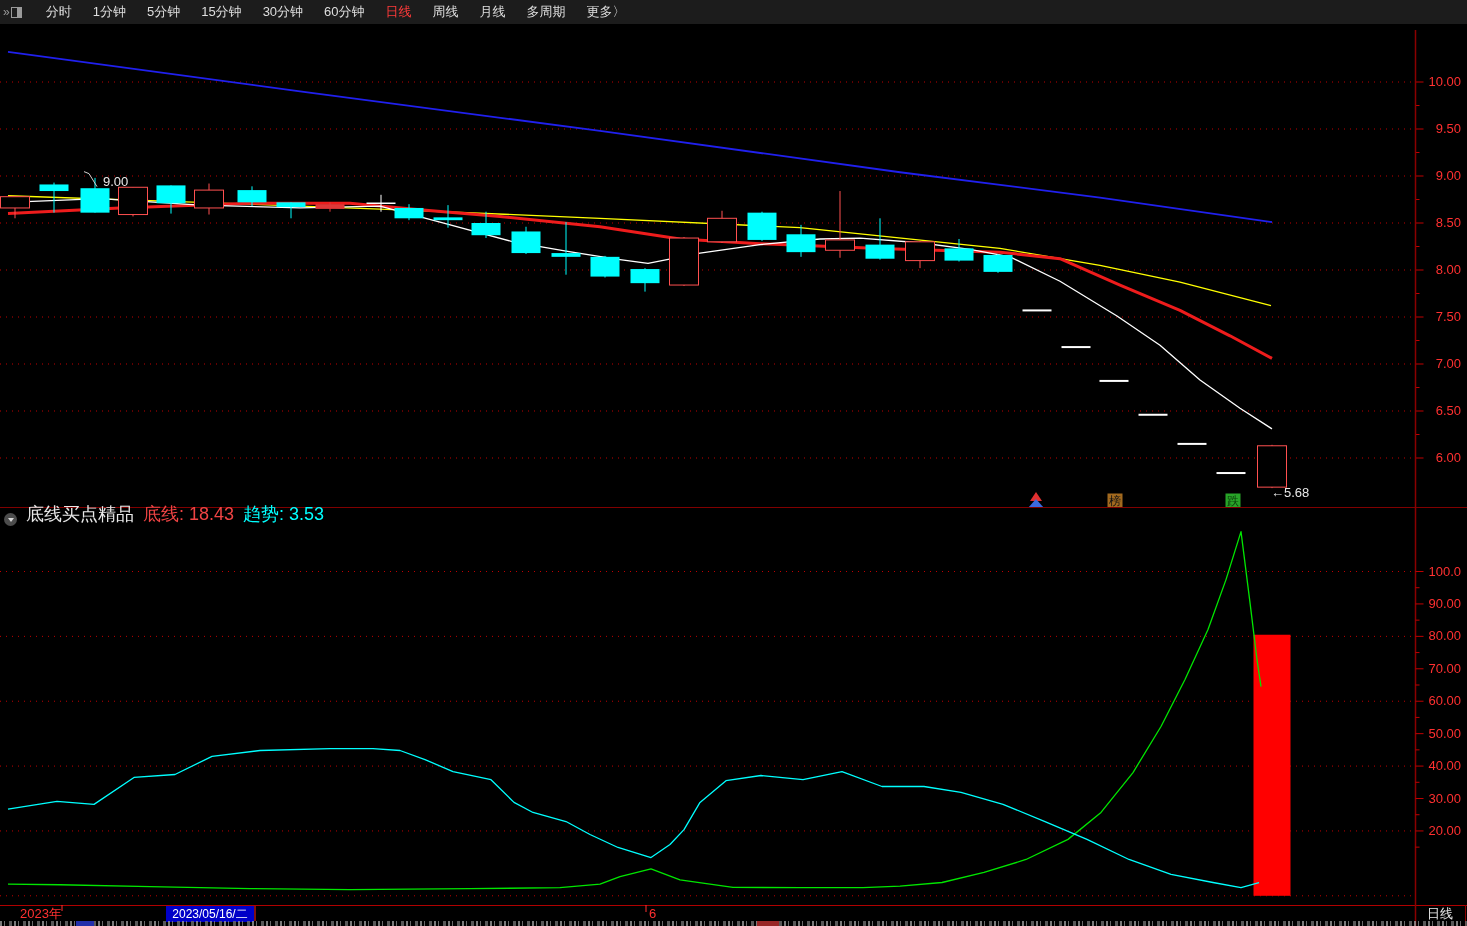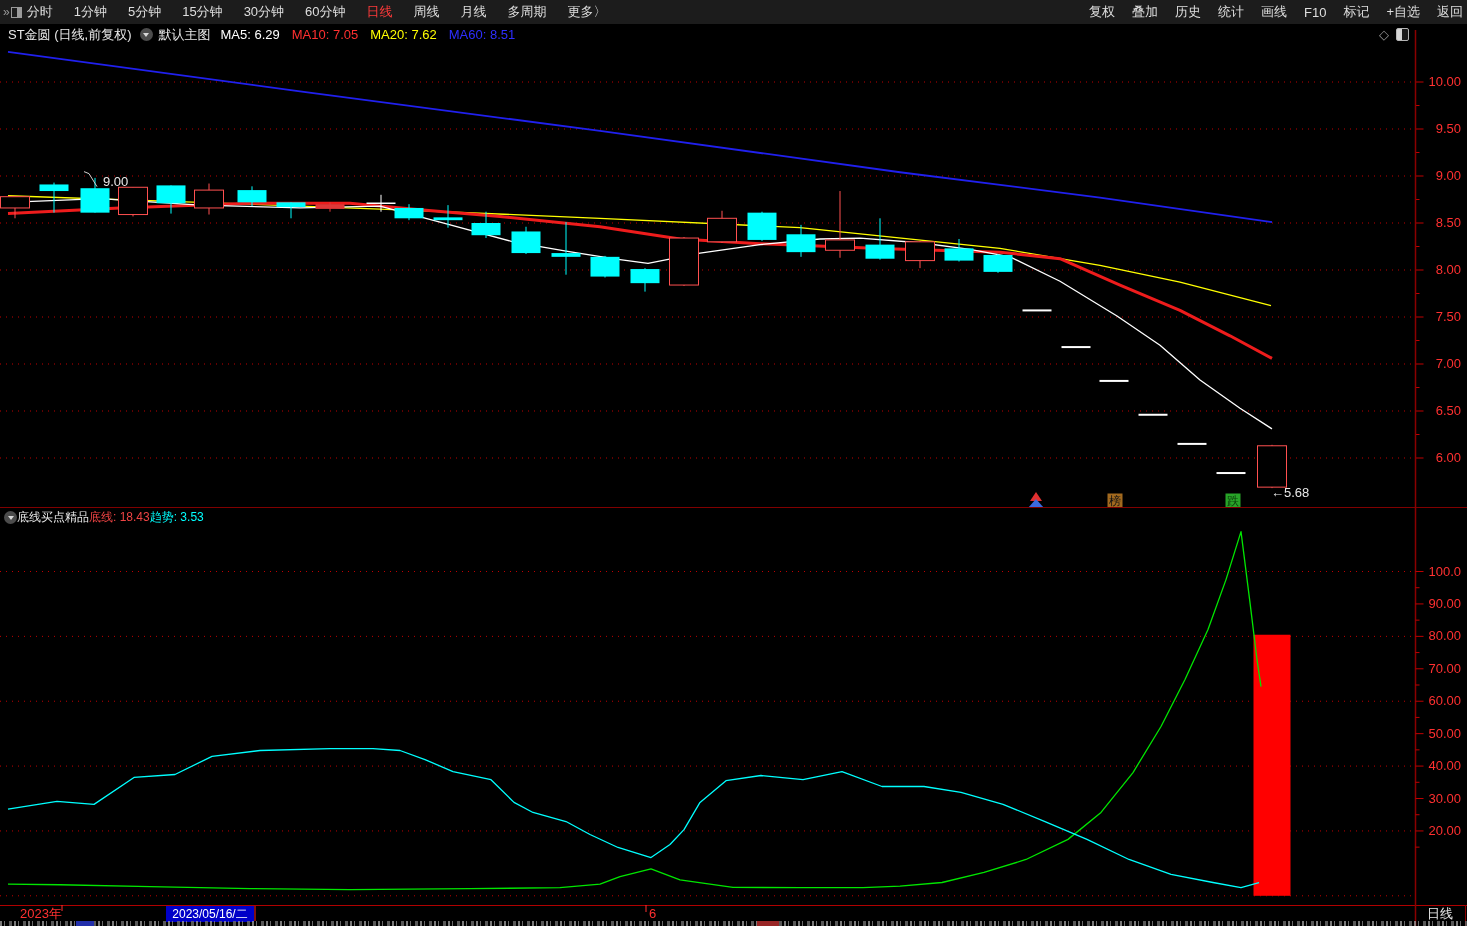--- a/index.html
+++ b/index.html
@@ -4,39 +4,39 @@
 <style>
   html,body{margin:0;padding:0;background:#000;}
   #app{position:relative;width:1467px;height:926px;background:#000;overflow:hidden;
        font-family:"Liberation Sans","DejaVu Sans",sans-serif;}
   #chart-svg{position:absolute;left:0;top:0;z-index:1;}
   .hud{position:absolute;z-index:2;}
   
   #toolbar{left:0;top:0;width:1467px;height:24px;background:#1c1c1c;display:flex;align-items:center;
            color:#dfdfdf;font-size:13px;}
   #toolbar .grp{display:flex;align-items:center;}
-  #periods{margin-left:5px;gap:21px;}
+  #periods{margin-left:24px;gap:21px;}
   #tools{margin-left:auto;margin-right:4px;gap:17px;}
   .tb-item{cursor:default;white-space:nowrap;}
   .tb-item.active{color:#ff3a3a;}
   #collapse-icon{display:flex;align-items:center;gap:1px;margin-left:3px;color:#9a9a9a;font-size:12px;}
   #collapse-icon .box{width:9px;height:9px;border:1px solid #9a9a9a;background:linear-gradient(90deg,#1c1c1c 55%,#9a9a9a 55%);}
   
   #symrow{left:0;top:24px;width:1467px;height:21px;display:flex;align-items:center;color:#e8e8e8;font-size:13px;}
   #symrow .title{margin-left:8px;}
   .circ{width:13px;height:13px;border-radius:50%;background:#4c4c4c;display:inline-flex;align-items:center;justify-content:center;flex:0 0 auto;}
   .circ:after{content:"";border:3px solid transparent;border-top:4px solid #d8d8d8;margin-top:4px;}
   #symrow .circ{margin-left:8px;}
   #overlay-name{margin-left:6px;}
   #ma-legend{display:flex;gap:12px;margin-left:10px;}
   #symrow-icons{margin-left:auto;margin-right:58px;display:flex;gap:7px;align-items:center;}
   #diamond-icon{color:#9a9a9a;font-size:13px;}
   #layout-icon{width:11px;height:11px;border:1px solid #b5b5b5;border-radius:2px;background:linear-gradient(90deg,#d5d5d5 45%,#1a1a1a 45%);}
   
-  #indrow{left:4px;top:509px;height:17px;display:flex;align-items:center;font-size:12px;color:#e8e8e8;}
+  #indrow{left:4px;top:509px;height:17px;display:flex;align-items:flex-end;gap:9px;font-size:18px;color:#e8e8e8;}
   
   #clipped-bar{left:0;top:921px;width:1467px;height:5px;background:
     linear-gradient(90deg,transparent 76px,#2b3bd6 76px,#2b3bd6 94px,transparent 94px),
     linear-gradient(90deg,transparent 757px,#c03030 757px,#c03030 779px,transparent 779px),
     repeating-linear-gradient(90deg,#9a9a9a 0 2px,transparent 2px 4px,#848484 4px 5px,transparent 5px 9px,#6f6f6f 9px 12px,transparent 12px 14px);
     opacity:.8;}
 </style>
 </head>
 <body>
 
@@ -209,48 +209,22 @@
         <span class="tb-item">5分钟</span>
         <span class="tb-item">15分钟</span>
         <span class="tb-item">30分钟</span>
         <span class="tb-item">60分钟</span>
         <span class="tb-item active">日线</span>
         <span class="tb-item">周线</span>
         <span class="tb-item">月线</span>
         <span class="tb-item">多周期</span>
         <span class="tb-item">更多〉</span>
       </div>
-    <div id="tools" class="grp">
-        <span class="tb-item">复权</span>
-        <span class="tb-item">叠加</span>
-        <span class="tb-item">历史</span>
-        <span class="tb-item">统计</span>
-        <span class="tb-item">画线</span>
-        <span class="tb-item">F10</span>
-        <span class="tb-item">标记</span>
-        <span class="tb-item">+自选</span>
-        <span class="tb-item">返回</span>
-      </div>
   </div>
 
-  <div id="symrow" class="hud">
-    <span class="title">ST金圆 (日线,前复权)</span>
-    <span class="circ"></span>
-    <span id="overlay-name">默认主图</span>
-    <div id="ma-legend">
-        <span style="color: rgb(255, 255, 255);">MA5: 6.29</span>
-        <span style="color: rgb(255, 48, 48);">MA10: 7.05</span>
-        <span style="color: rgb(255, 255, 0);">MA20: 7.62</span>
-        <span style="color: rgb(46, 46, 255);">MA60: 8.51</span>
-      </div>
-    <div id="symrow-icons">
-      <span id="diamond-icon">◇</span>
-      <span id="layout-icon"></span>
-    </div>
-  </div>
 
   <div id="indrow" class="hud">
     <span class="circ"></span>
     <span>底线买点精品</span>
     <span id="ind-field-0" style="color: #ef4444;">底线: 18.43</span>
     <span id="ind-field-1" style="color: rgb(0, 255, 255);">趋势: 3.53</span>
   </div>
 
   <div id="clipped-bar" class="hud"></div>
 </div>

